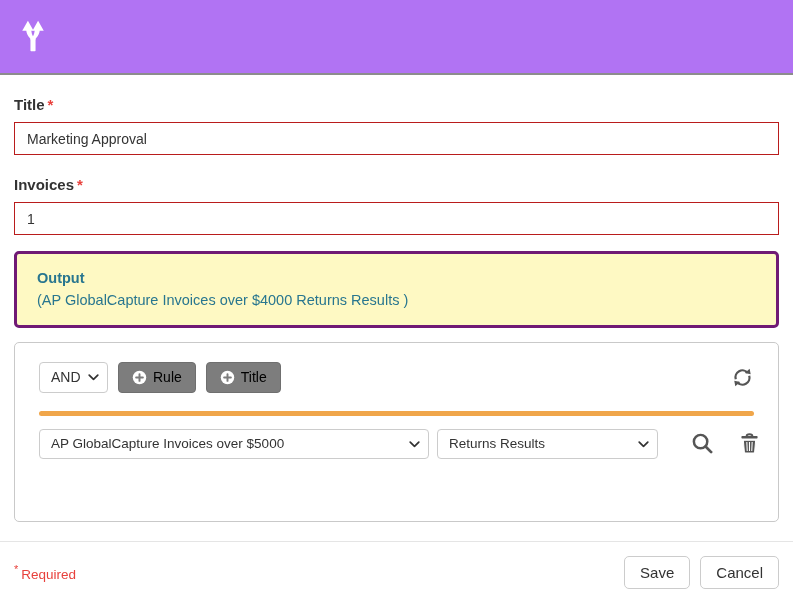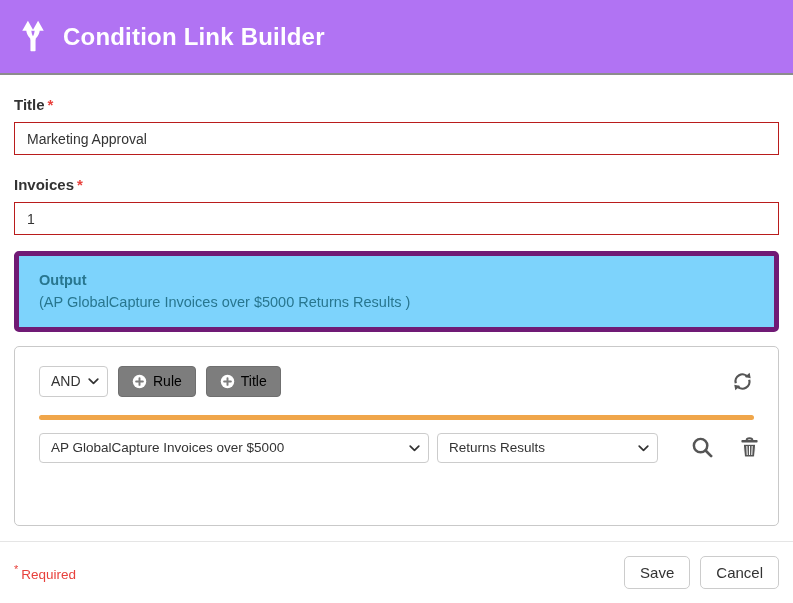--- a/index.html
+++ b/index.html
@@ -50,22 +50,22 @@
     padding: 0 12px;
     font-size: 14px;
     color: #333;
     font-family: inherit;
     outline: none;
     background: #fff;
   }
 
   .output-box {
     margin-top: 16px;
-    background: #7dd3fc;
-    border: 5px solid #701a75;
+    background: #fef9c3;
+    border: 3px solid #701a75;
     border-radius: 5px;
     padding: 13px 20px;
     color: #28768f;
     font-size: 14.5px;
     line-height: 1.55;
   }
   .output-box .output-title { font-weight: 700; }
 
   
   .builder-panel {
@@ -198,38 +198,37 @@
     <svg width="34" height="38" viewBox="0 0 24 26">
       <g fill="#ffffff">
         <rect x="10.2" y="14" width="3.6" height="9" rx="0.5"></rect>
         <path d="M12 20 C12 13.5, 7.2 13.5, 7.2 7.5 L10.8 7.5 C10.8 12.5, 13.2 12.5, 13.2 17 Z"></path>
         <path d="M12 20 C12 13.5, 16.8 13.5, 16.8 7.5 L13.2 7.5 C13.2 12.5, 10.8 12.5, 10.8 17 Z"></path>
         <polygon points="4.4,8.6 12.4,8.6 8.4,1.6"></polygon>
         <polygon points="11.6,8.6 19.6,8.6 15.6,1.6"></polygon>
       </g>
     </svg>
   </span>
-  <h1>Condition Link Builder</h1>
 </div>
 
 <div class="content">
 
   <div class="field-label">
     <span>Title</span><span class="req">*</span>
   </div>
   <input class="text-input" type="text" value="Marketing Approval" style="">
 
   <div class="field-label">
     <span>Invoices</span><span class="req">*</span>
   </div>
   <input class="text-input" type="text" value="1" style="">
 
   <div class="output-box">
     <div class="output-title">Output</div>
-    <div>(AP GlobalCapture Invoices over $5000 Returns Results )</div>
+    <div>(AP GlobalCapture Invoices over $4000 Returns Results )</div>
   </div>
 
   
   <div class="builder-panel">
 
     <div class="builder-toolbar">
       <span class="select-wrap logic-select">
         <select>
           <option>AND</option>
         </select>

